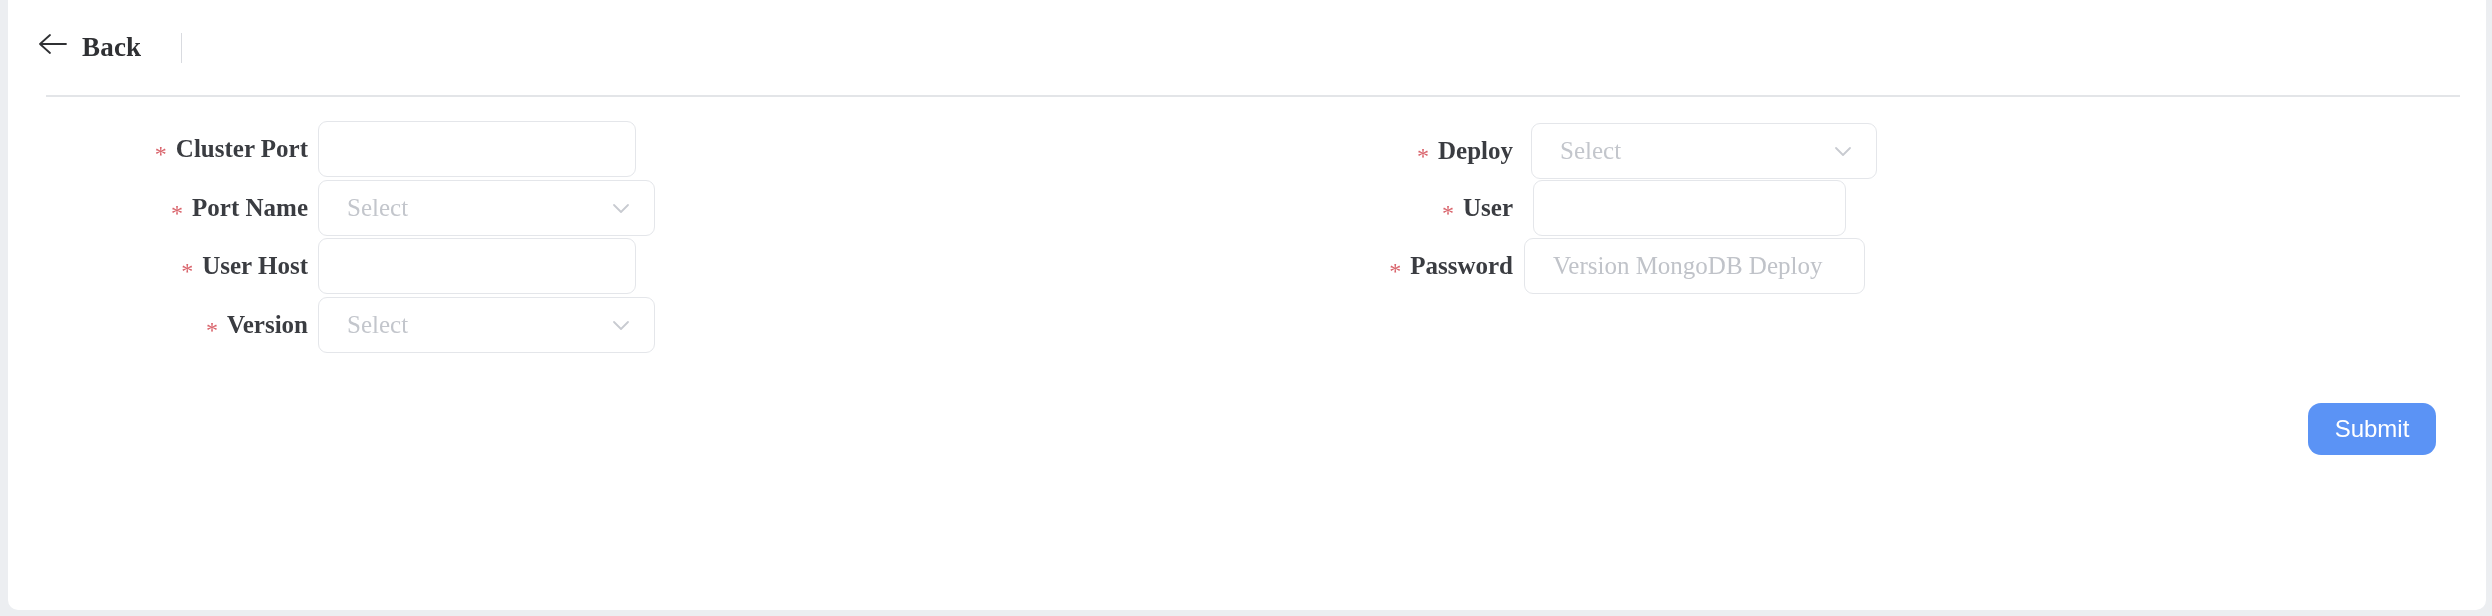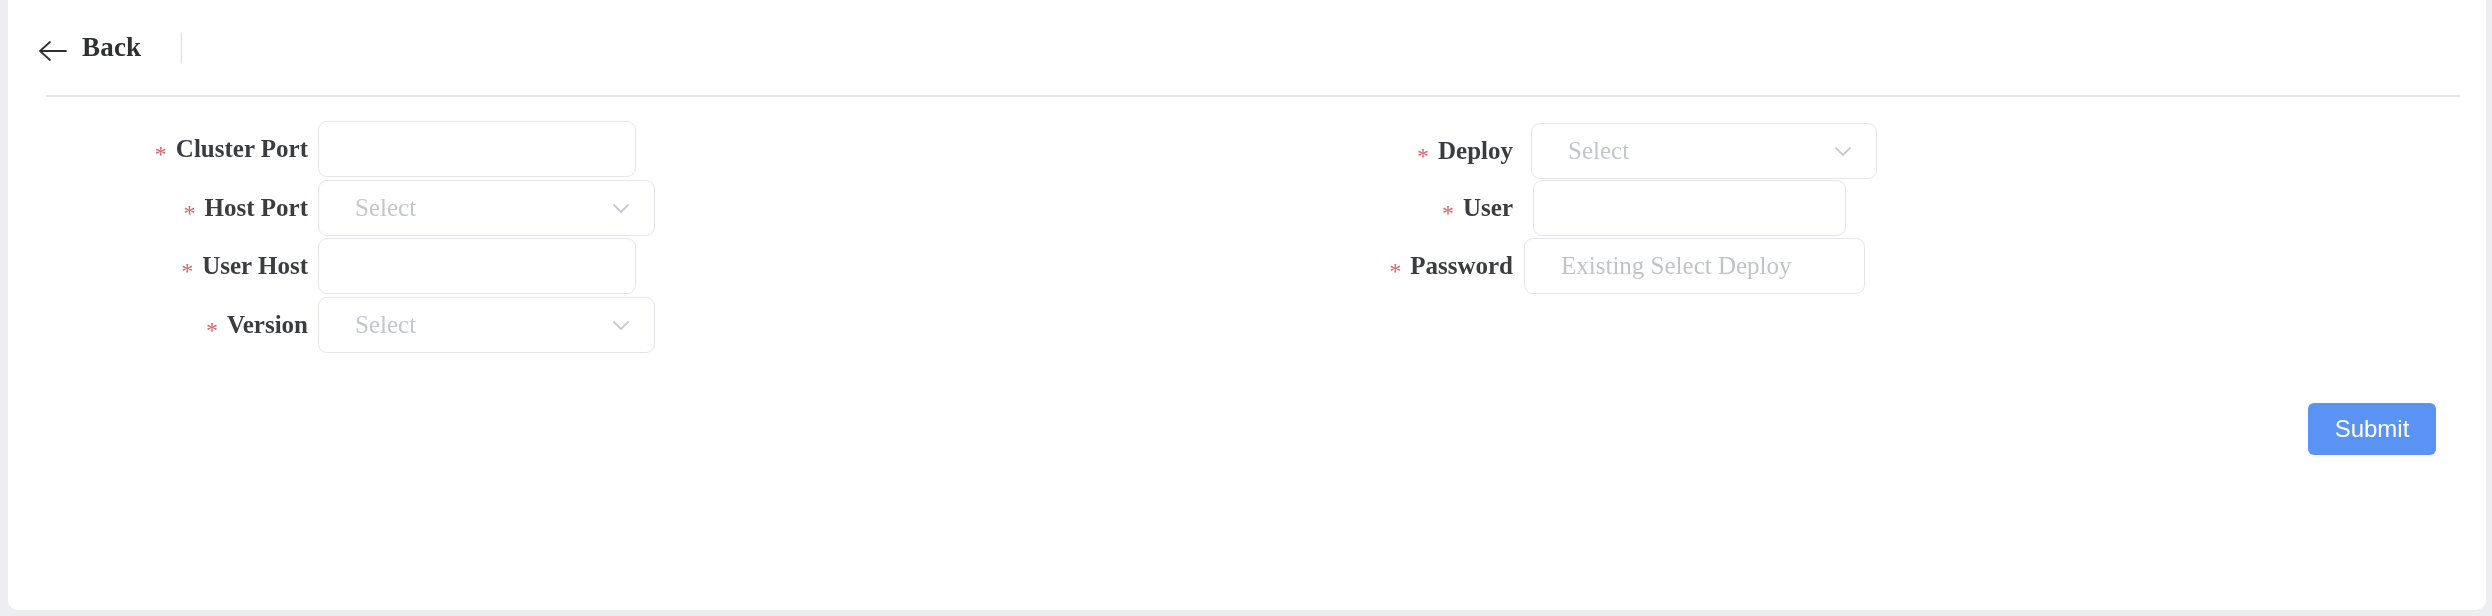--- a/index.html
+++ b/index.html
@@ -29,21 +29,21 @@
     left: 0;
     top: 0;
     width: 100%;
     height: 95px;
     display: flex;
     align-items: center;
   }
 
   .back-link {
     display: flex;
-    align-items: flex-end;
+    align-items: flex-start;
     gap: 14px;
     margin-left: 30px;
     cursor: pointer;
     color: #2f3033;
   }
 
   .back-arrow {
     width: 30px;
     height: 24px;
     display: block;
@@ -119,21 +119,21 @@
   }
 
   .control {
     position: relative;
     height: 56px;
     border: 1px solid #e4e6ea;
     border-radius: 9px;
     background: #ffffff;
     display: flex;
     align-items: center;
-    padding: 0 36px;
+    padding: 0 28px;
     overflow: hidden;
     text-align: right;
   }
 
   .control .placeholder {
     font-size: 25px;
     color: #c0c3c9;
     white-space: nowrap;
     font-family: "Liberation Serif", "DejaVu Serif", serif;
   }
@@ -180,21 +180,21 @@
 
   
   .submit-button {
     position: absolute;
     left: 2300px;
     top: 403px;
     width: 128px;
     height: 52px;
     background: #5b93f5;
     border: none;
-    border-radius: 6px;
+    border-radius: 13px;
     color: #ffffff;
     font-size: 24px;
     font-family: "Liberation Sans", sans-serif;
     cursor: pointer;
     display: flex;
     align-items: center;
     justify-content: center;
   }
 </style>
 </head>
@@ -222,21 +222,21 @@
         <span>Cluster Port</span>
       </div>
       <div class="control">
         <span class="placeholder"></span>
       </div>
     </div>
 
     <div class="field row-host">
       <div class="field-label">
         <span class="req-star">*</span>
-        <span>Host Port</span>
+        <span>Port Name</span>
       </div>
       <div class="control select">
         <span class="placeholder">Select</span>
         <svg class="chevron" viewBox="0 0 26 26">
           <path d="M6 10 L13 17 L20 10" fill="none" stroke="#c8cbd1" stroke-width="1.8" stroke-linecap="round" stroke-linejoin="round"></path>
         </svg>
       </div>
     </div>
 
     <div class="field row-user">
@@ -284,21 +284,21 @@
         <span class="placeholder"></span>
       </div>
     </div>
 
     <div class="field row-password">
       <div class="field-label">
         <span class="req-star">*</span>
         <span>Password</span>
       </div>
       <div class="control">
-        <span class="placeholder">Existing Select Deploy</span>
+        <span class="placeholder">Version MongoDB Deploy</span>
       </div>
     </div>
 
   </div>
 
   <button class="submit-button">Submit</button>
 
 </div>
 
 </body></html>

